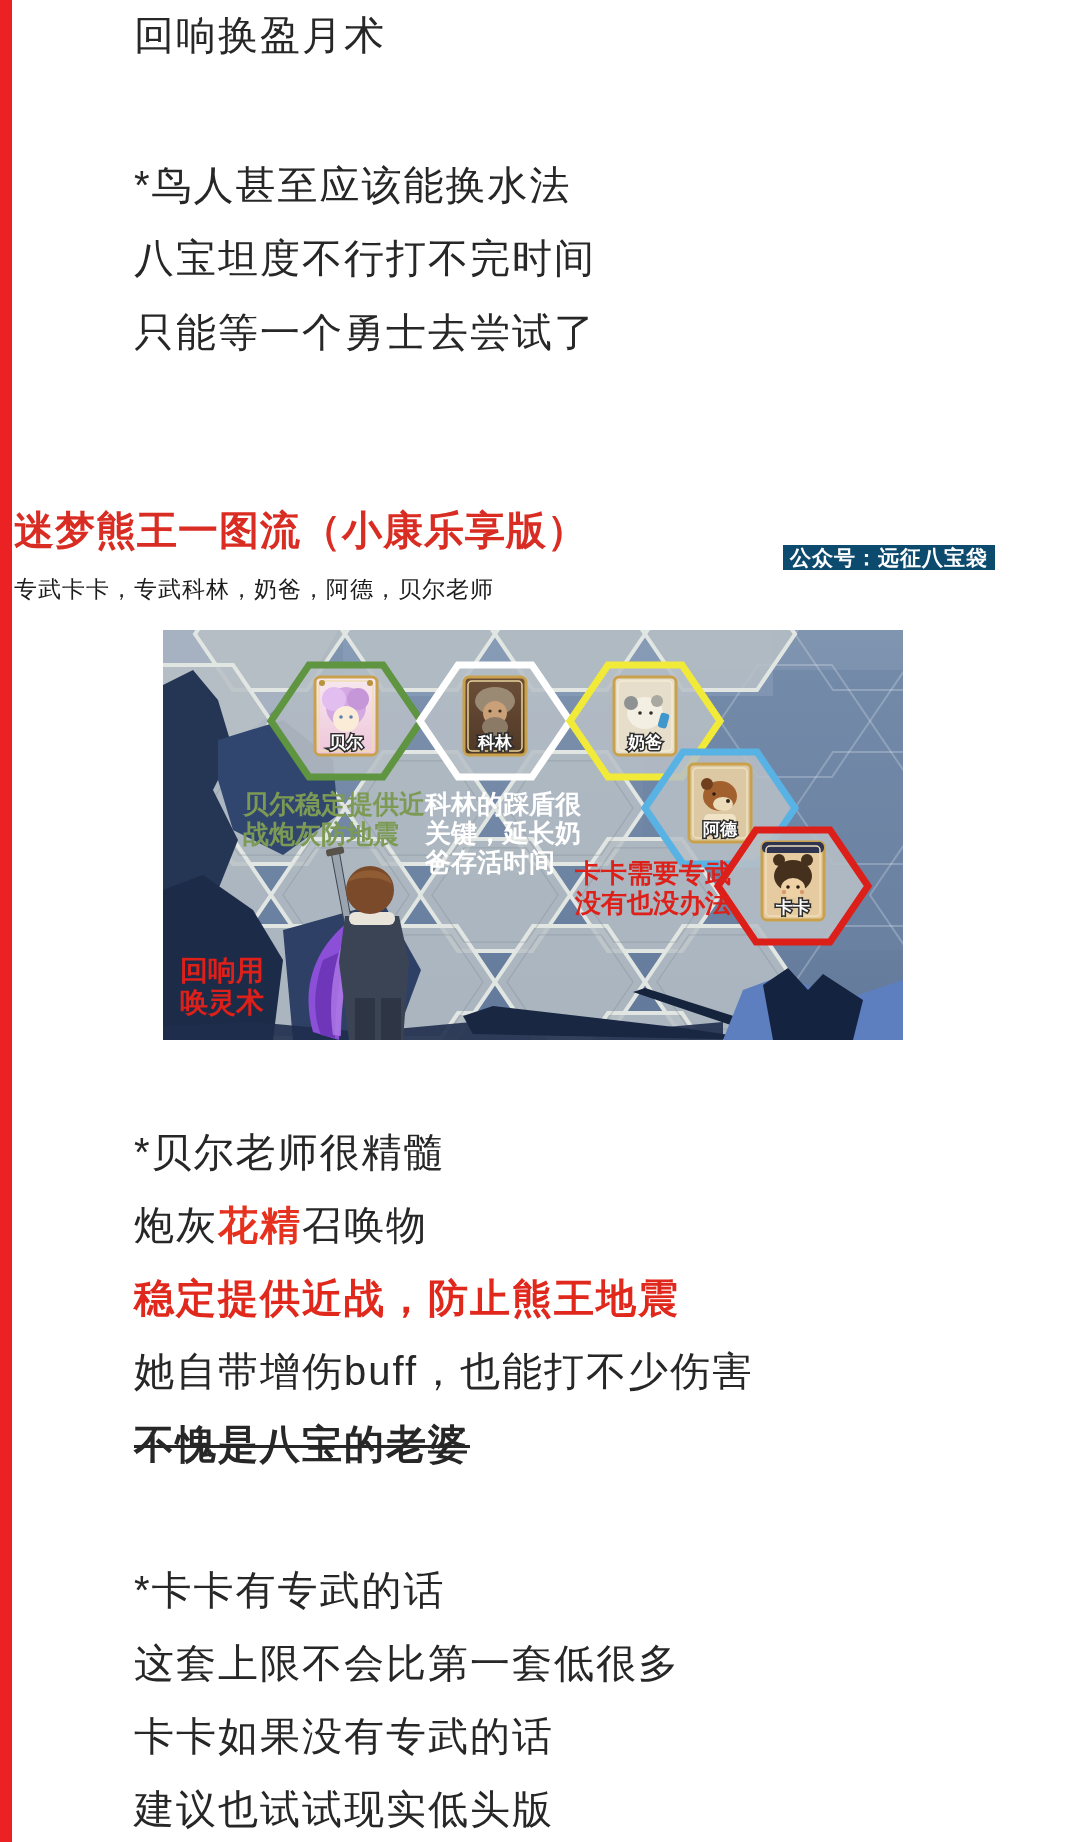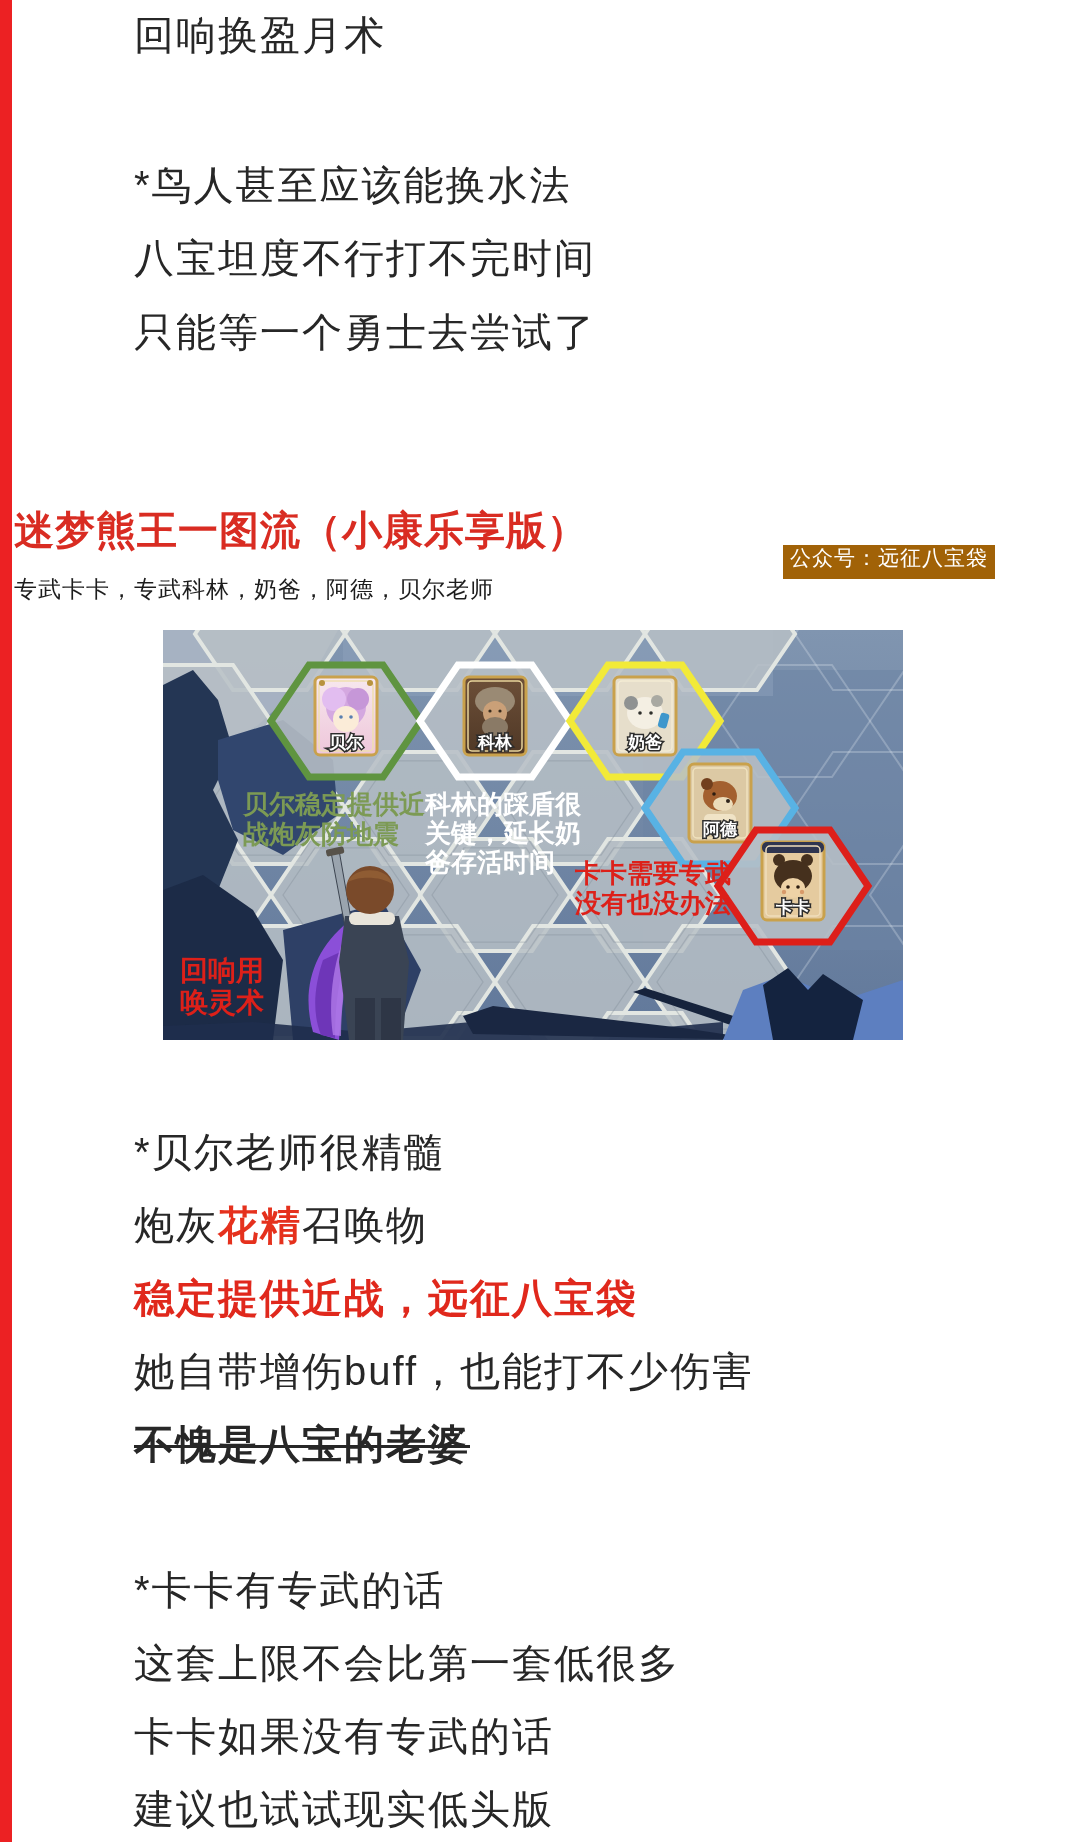--- a/index.html
+++ b/index.html
@@ -4,22 +4,22 @@
 <style>
   html,body{margin:0;padding:0;background:#ffffff;}
   .page{position:relative;width:1080px;height:1842px;background:#ffffff;overflow:hidden;
         font-family:"Liberation Sans",sans-serif;color:#272727;}
   .left-bar{position:absolute;left:0;top:0;width:12px;height:1842px;background:#ec2123;}
   .tline{position:absolute;left:130px;font-size:40px;line-height:46px;letter-spacing:2px;
          color:#272727;white-space:nowrap;margin:4px;}
   .center-line{position:absolute;left:0;width:975px;text-align:left;margin:0;white-space:nowrap;padding-left:14px;}
   .heading-red{font-size:40px;font-weight:700;letter-spacing:1px;color:#d92c22;}
   .caption{font-size:23px;letter-spacing:1px;color:#1d1d1d;}
-  .watermark{position:absolute;left:783px;top:545px;height:34px;background:#a16207;color:#ffffff;
-             font-size:21px;font-weight:400;line-height:25px;padding:0 7px;letter-spacing:1px;
+  .watermark{position:absolute;left:783px;top:545px;height:25px;background:#0c4a6e;color:#ffffff;
+             font-size:21px;font-weight:700;line-height:25px;padding:0 7px;letter-spacing:1px;
              box-sizing:border-box;white-space:nowrap;}
   .figure{position:absolute;left:163px;top:602px;width:740px;height:410px;overflow:hidden;margin-top:28px;}
   .red-em{color:#e5311d;font-weight:700;}
   .red-line{color:#e0281c;font-weight:700;}
   .strike{text-decoration:line-through;text-decoration-thickness:3px;font-weight:bold;}
   svg text{font-family:"Liberation Sans",sans-serif;}
   .board-note{font-weight:700;}
 </style>
 </head>
 <body>
@@ -216,21 +216,21 @@
         <text x="412" y="282" font-size="26" fill="#dd2019">没有也没办法</text>
 
         <text x="17" y="350" font-size="28" fill="#dd2019">回响用</text>
         <text x="17" y="382" font-size="28" fill="#dd2019">唤灵术</text>
       </g>
     </svg>
   </div>
 
   <p class="tline" style="top:1125px;">*贝尔老师很精髓</p>
   <p class="tline" style="top:1198px;"><span>炮灰</span><span class="red-em">花精</span><span>召唤物</span></p>
-  <p class="tline red-line" style="top:1271px;">稳定提供近战，远征八宝袋</p>
+  <p class="tline red-line" style="top:1271px;">稳定提供近战，防止熊王地震</p>
   <p class="tline" style="top:1344px;">她自带增伤buff，也能打不少伤害</p>
   <p class="tline strike" style="top:1417px;">不愧是八宝的老婆</p>
 
   <p class="tline" style="top:1563px;">*卡卡有专武的话</p>
   <p class="tline" style="top:1636px;">这套上限不会比第一套低很多</p>
   <p class="tline" style="top:1709px;">卡卡如果没有专武的话</p>
   <p class="tline" style="top:1782px;">建议也试试现实低头版</p>
 </div>
 
 </body></html>

